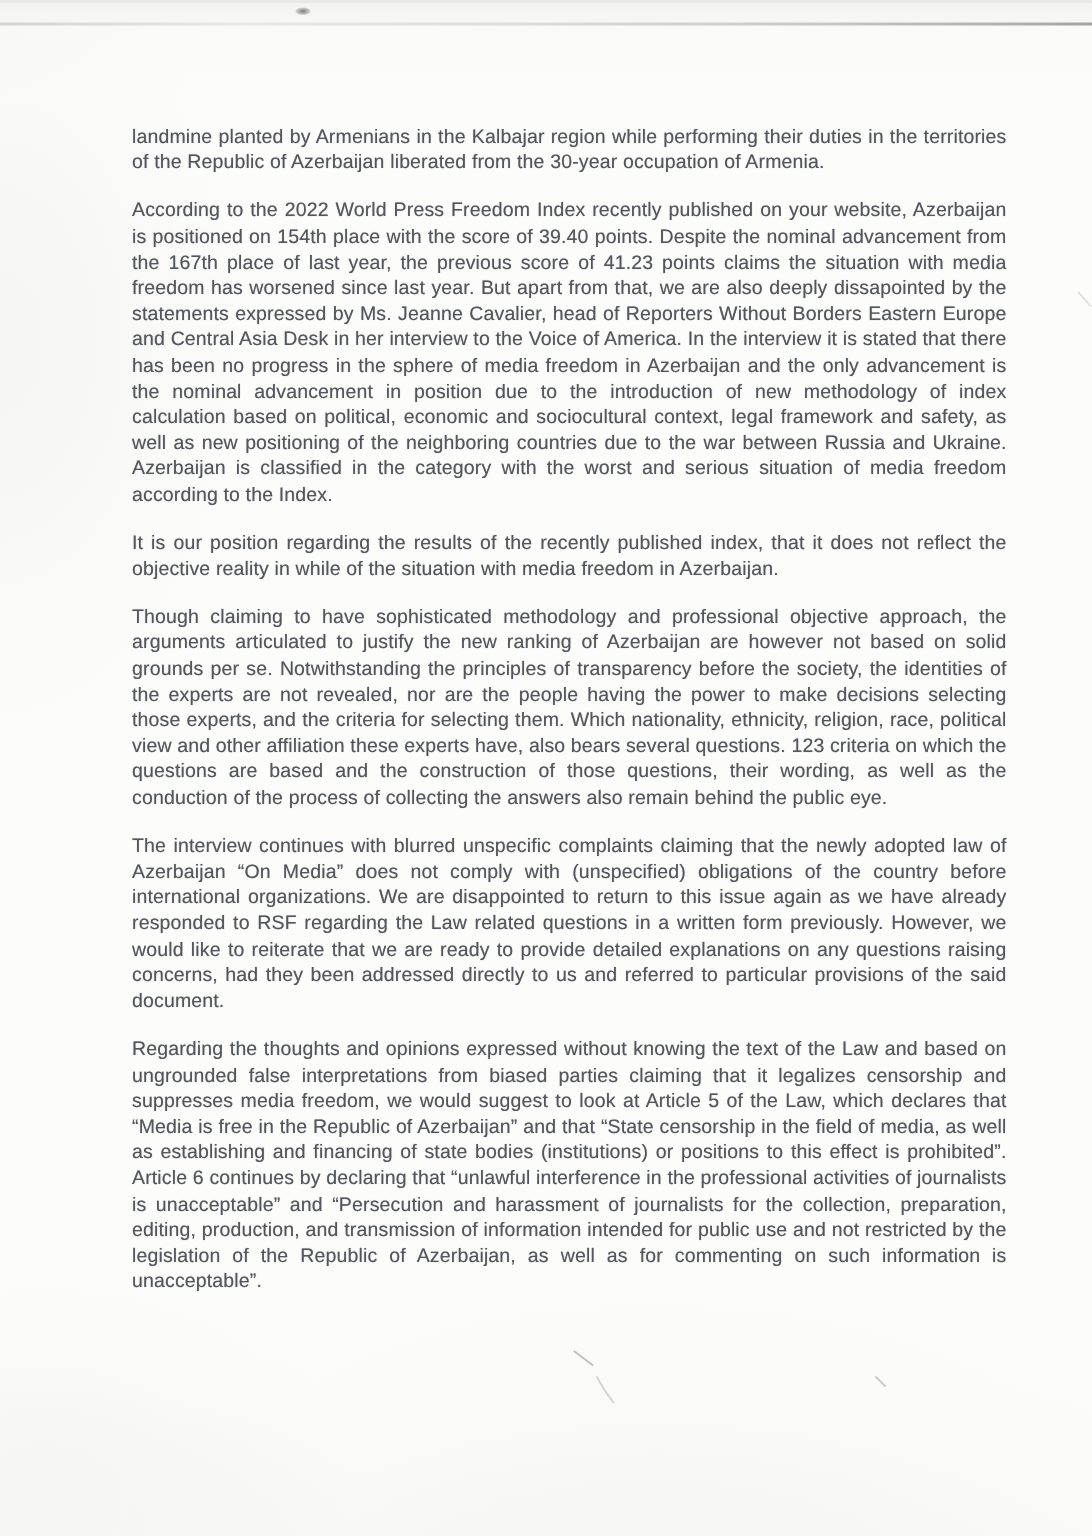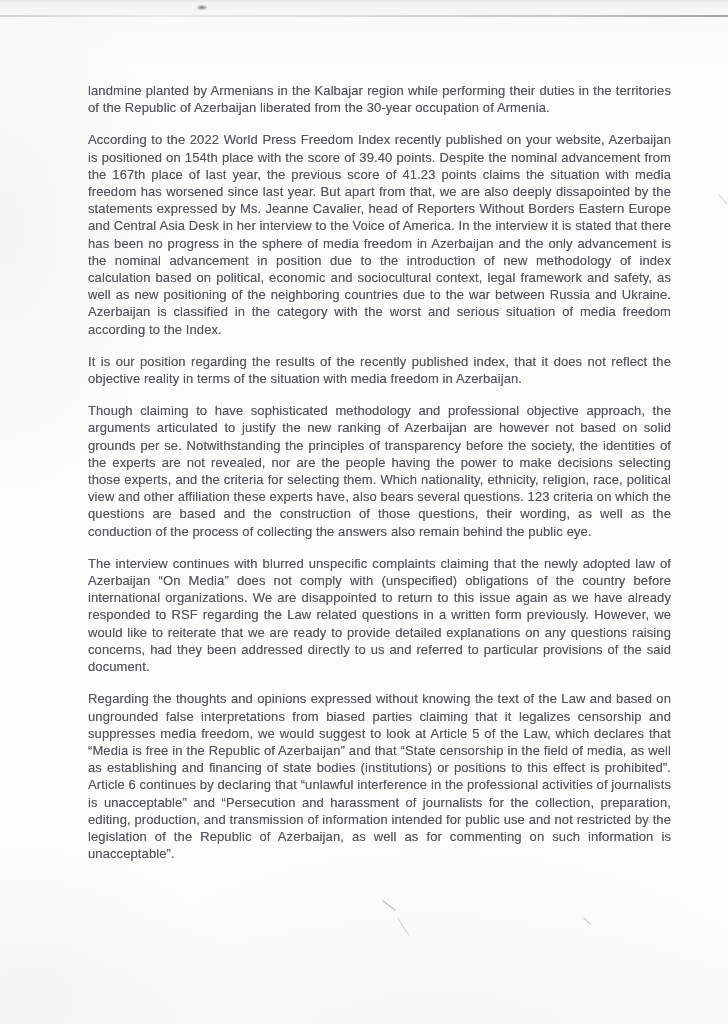--- a/index.html
+++ b/index.html
@@ -75,21 +75,21 @@
 
 <div class="page">
 
   <div class="scan-top-strip"></div>
   <div class="scan-edge-line"></div>
   <div class="ink-smudge"></div>
 
   <div class="text-block">
     <p>landmine planted by Armenians in the Kalbajar region while performing their duties in the territories of the Republic of Azerbaijan liberated from the 30-year occupation of Armenia.</p>
     <p>According to the 2022 World Press Freedom Index recently published on your website, Azerbaijan is positioned on 154th place with the score of 39.40 points. Despite the nominal advancement from the 167th place of last year, the previous score of 41.23 points claims the situation with media freedom has worsened since last year. But apart from that, we are also deeply dissapointed by the statements expressed by Ms. Jeanne Cavalier, head of Reporters Without Borders Eastern Europe and Central Asia Desk in her interview to the Voice of America. In the interview it is stated that there has been no progress in the sphere of media freedom in Azerbaijan and the only advancement is the nominal advancement in position due to the introduction of new methodology of index calculation based on political, economic and sociocultural context, legal framework and safety, as well as new positioning of the neighboring countries due to the war between Russia and Ukraine. Azerbaijan is classified in the category with the worst and serious situation of media freedom according to the Index.</p>
-    <p>It is our position regarding the results of the recently published index, that it does not reflect the objective reality in terms of the situation with media freedom in Azerbaijan.</p>
+    <p>It is our position regarding the results of the recently published index, that it does not reflect the objective reality in while of the situation with media freedom in Azerbaijan.</p>
     <p>Though claiming to have sophisticated methodology and professional objective approach, the arguments articulated to justify the new ranking of Azerbaijan are however not based on solid grounds per se. Notwithstanding the principles of transparency before the society, the identities of the experts are not revealed, nor are the people having the power to make decisions selecting those experts, and the criteria for selecting them. Which nationality, ethnicity, religion, race, political view and other affiliation these experts have, also bears several questions. 123 criteria on which the questions are based and the construction of those questions, their wording, as well as the conduction of the process of collecting the answers also remain behind the public eye.</p>
     <p>The interview continues with blurred unspecific complaints claiming that the newly adopted law of Azerbaijan “On Media” does not comply with (unspecified) obligations of the country before international organizations. We are disappointed to return to this issue again as we have already responded to RSF regarding the Law related questions in a written form previously. However, we would like to reiterate that we are ready to provide detailed explanations on any questions raising concerns, had they been addressed directly to us and referred to particular provisions of the said document.</p>
     <p>Regarding the thoughts and opinions expressed without knowing the text of the Law and based on ungrounded false interpretations from biased parties claiming that it legalizes censorship and suppresses media freedom, we would suggest to look at Article 5 of the Law, which declares that “Media is free in the Republic of Azerbaijan” and that “State censorship in the field of media, as well as establishing and financing of state bodies (institutions) or positions to this effect is prohibited”. Article 6 continues by declaring that “unlawful interference in the professional activities of journalists is unacceptable” and “Persecution and harassment of journalists for the collection, preparation, editing, production, and transmission of information intended for public use and not restricted by the legislation of the Republic of Azerbaijan, as well as for commenting on such information is unacceptable”.</p>
   </div>
 
   <svg class="pencil-marks" width="728" height="1024" viewBox="0 0 728 1024" aria-hidden="true">
     <path d="M383,899 l12,9" fill="none" stroke="#8f9094" stroke-width="1.4" stroke-linecap="round" opacity="0.55"></path>
     <path d="M398,916 c3,6 7,12 11,17" fill="none" stroke="#a6a7aa" stroke-width="1.2" stroke-linecap="round" opacity="0.45"></path>
     <path d="M584,916 l6,6" fill="none" stroke="#9a9b9e" stroke-width="1.3" stroke-linecap="round" opacity="0.5"></path>
     <path d="M719,193 l8,9" fill="none" stroke="#b0b1b3" stroke-width="1.2" stroke-linecap="round" opacity="0.4"></path>

